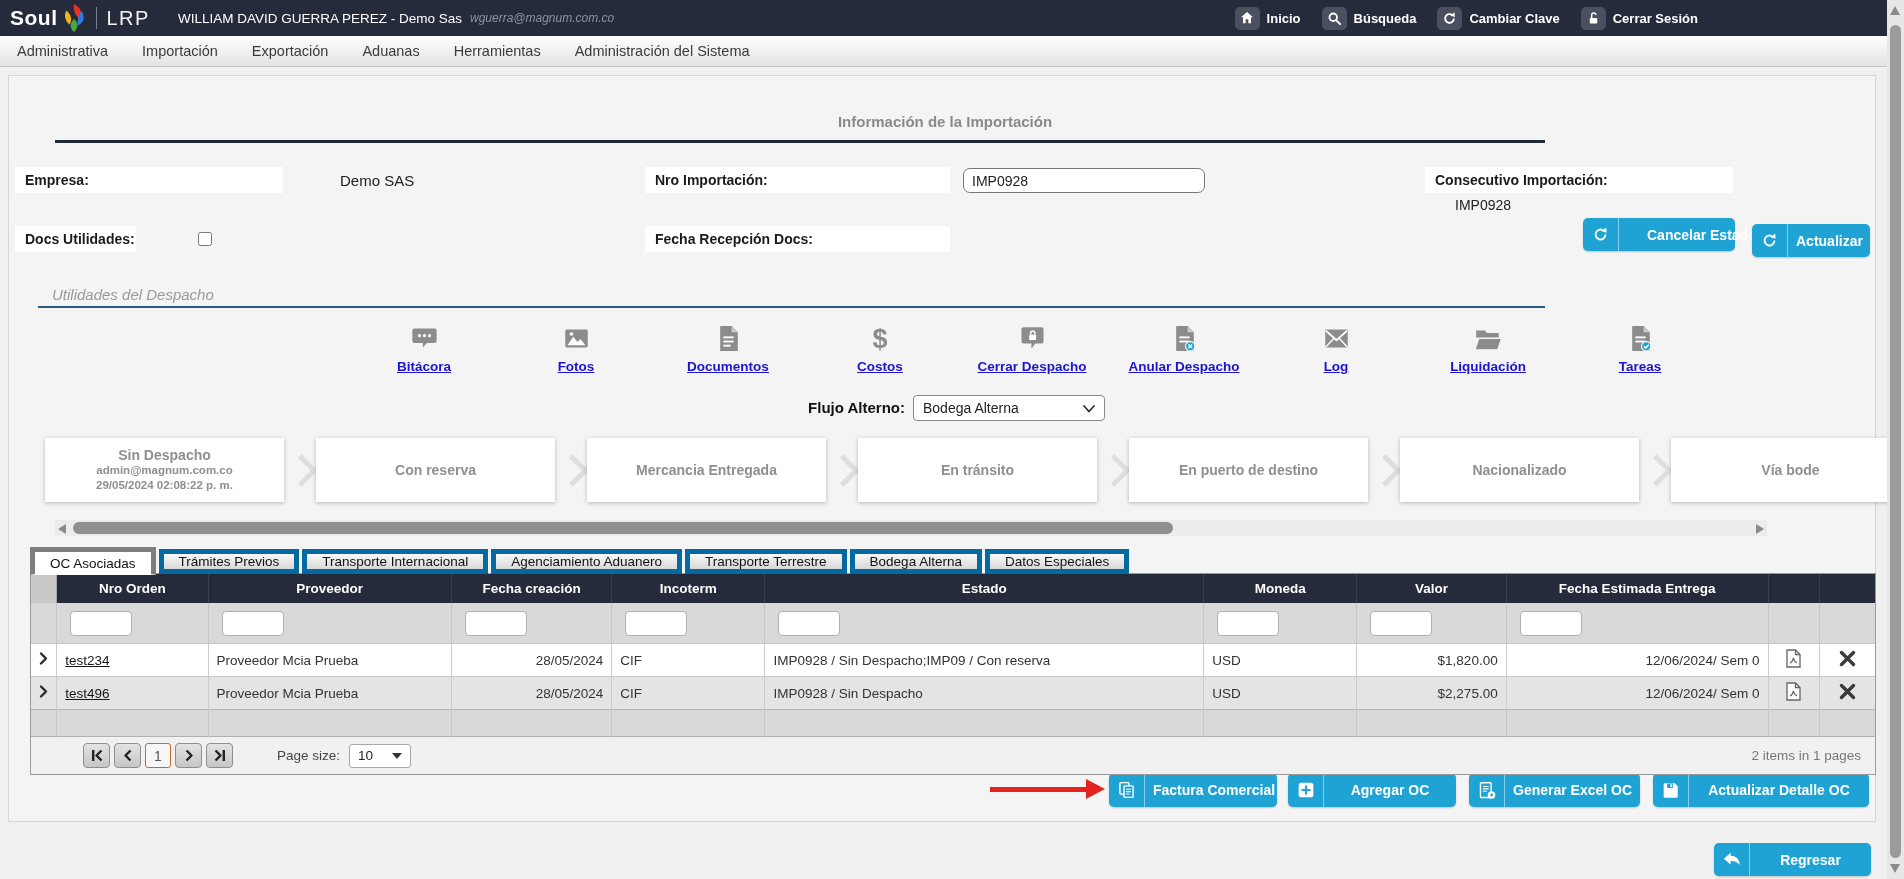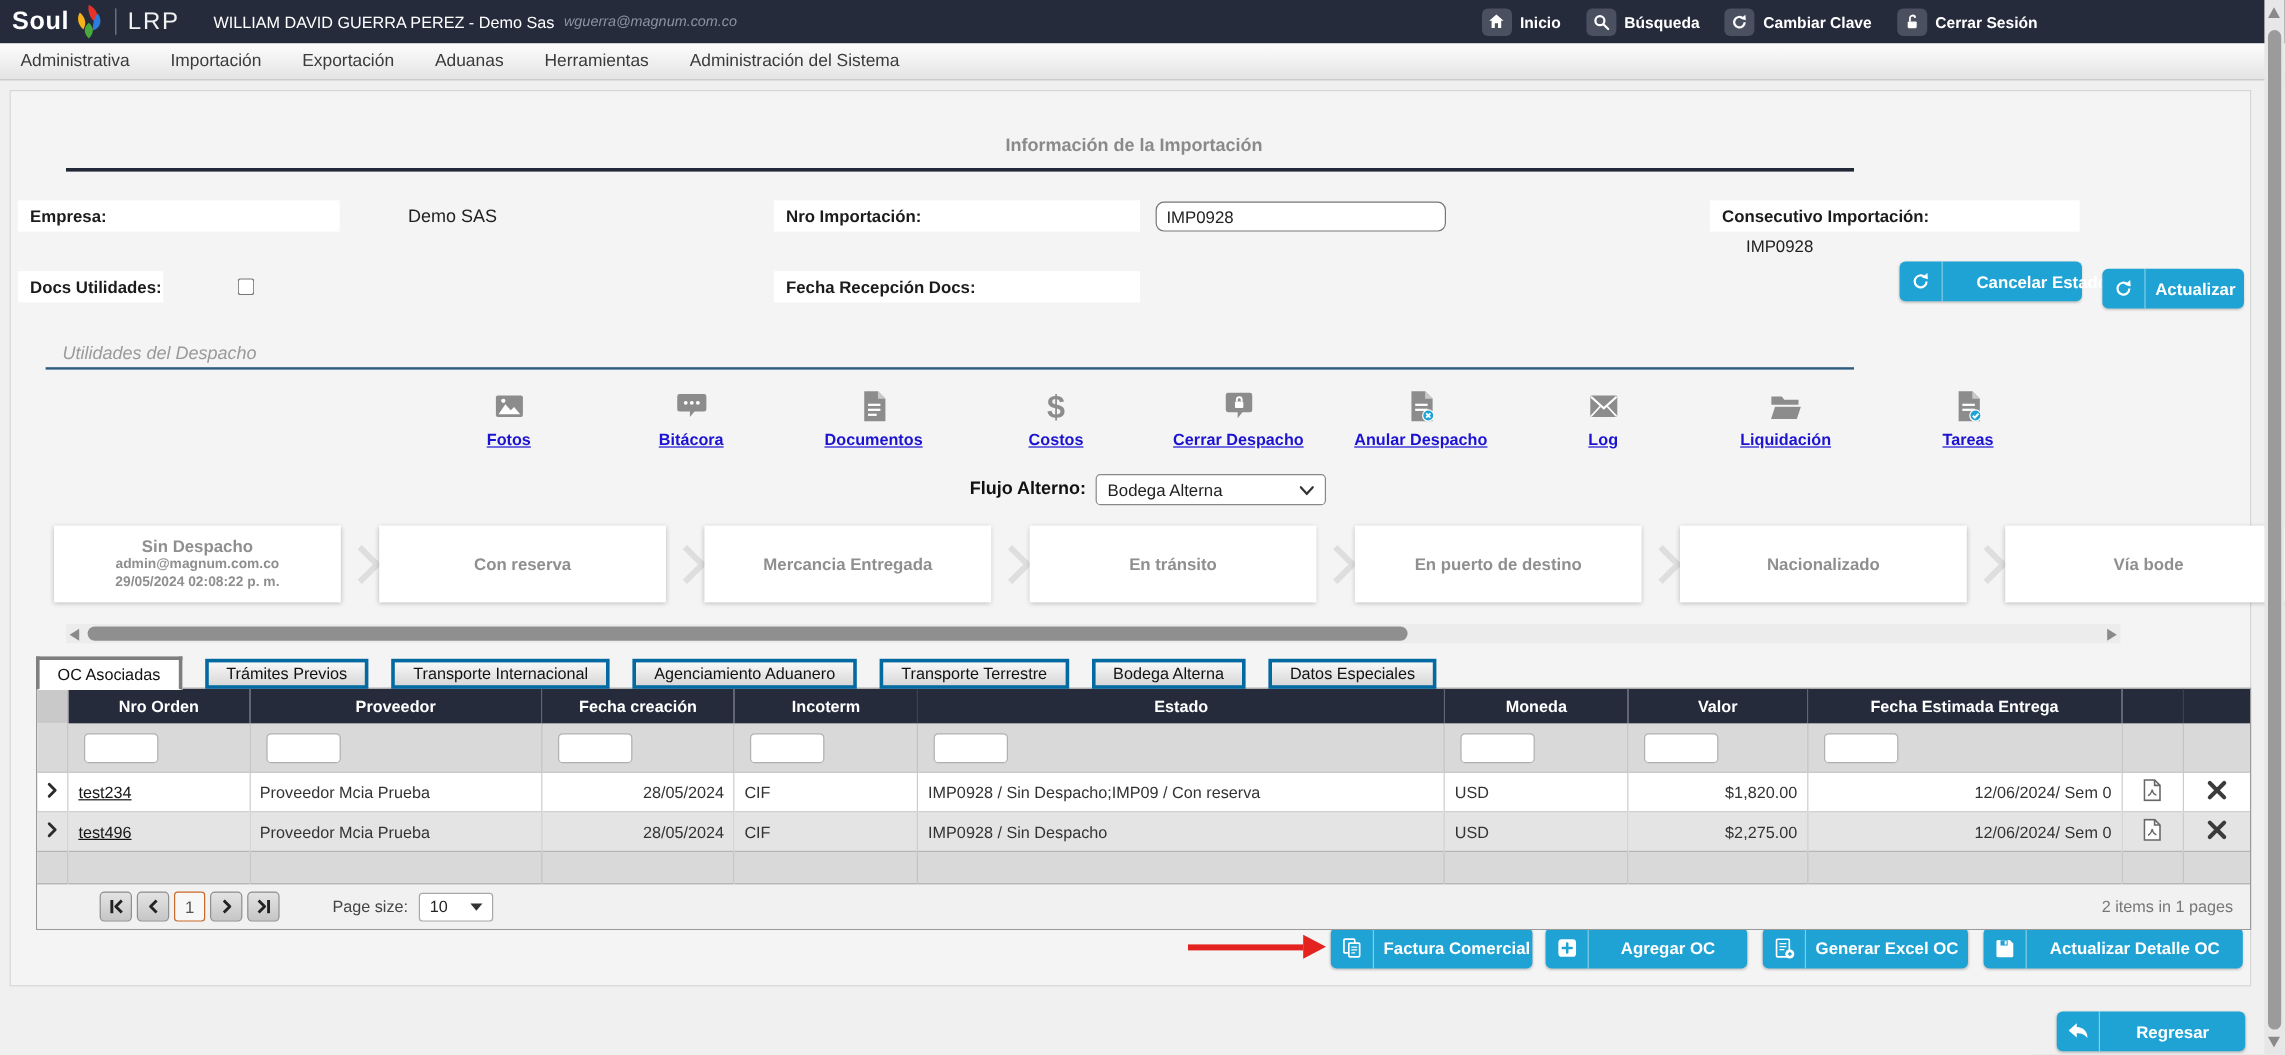--- a/index.html
+++ b/index.html
@@ -57,21 +57,21 @@
   .flow-sep{position:absolute;top:459px;width:18px;height:18px;border-top:5px solid #dedede;border-right:5px solid #dedede;transform:rotate(45deg);}
 
   
   .hscroll{position:absolute;left:55px;top:520px;width:1712px;height:16px;background:#ececec;}
   .hs-thumb{position:absolute;left:18px;top:2px;width:1100px;height:12px;background:#8f8f8f;border-radius:7px;cursor:pointer;}
   .hs-left{position:absolute;left:3px;top:4px;width:0;height:0;border-right:8px solid #8a8a8a;border-top:5px solid transparent;border-bottom:5px solid transparent;cursor:pointer;}
   .hs-right{position:absolute;right:3px;top:4px;width:0;height:0;border-left:8px solid #8a8a8a;border-top:5px solid transparent;border-bottom:5px solid transparent;cursor:pointer;}
 
   
   .tabs{position:absolute;left:30px;top:546px;height:28px;display:flex;align-items:flex-end;z-index:3;}
-  .tab{height:25px;display:flex;align-items:center;padding:0 15px;background:linear-gradient(#f8f8f8,#d8d8d8);border:3px solid #0369a1;margin-right:19px;font-size:13.5px;color:#111;cursor:pointer;white-space:nowrap;box-sizing:border-box;}
+  .tab{height:25px;display:flex;align-items:center;padding:0 15px;background:linear-gradient(#f8f8f8,#d8d8d8);border:5px solid #0369a1;margin-right:3px;font-size:13.5px;color:#111;cursor:pointer;white-space:nowrap;box-sizing:border-box;}
   .tab.active{background:#fff;border-color:#7e7e7e;border-bottom:1px solid #fff;height:28px;margin-bottom:-1px;}
 
   
   .grid{position:absolute;left:30px;top:573px;width:1846px;border:1px solid #9a9a9a;background:#fff;box-sizing:border-box;z-index:2;}
   table{width:100%;border-collapse:collapse;table-layout:fixed;}
   thead th{background:#262b3c;color:#fff;font-size:13.5px;height:27px;font-weight:bold;border-right:1px solid #3a4052;overflow:hidden;white-space:nowrap;}
   th.expander-h{background:#c9c9c9;border-right:1px solid #a8a8a8;}
   tr.filter td{background:#d9d9d9;height:38px;border-right:1px solid #c4c4c4;}
   .filter-input{width:56px;height:21px;border:1px solid #b0b0b0;border-radius:4px;margin-left:12px;background:#fff;}
   tbody tr.r td{height:32px;border-right:1px solid #ccc;border-top:1px solid #c6c6c6;font-size:13.5px;color:#333;padding:0 8px;overflow:hidden;white-space:nowrap;}
@@ -208,37 +208,37 @@
     <span class="lb">Actualizar</span>
   </div>
 
   <div class="util-title">Utilidades del Despacho</div>
   <div class="util-rule"></div>
 
   <div class="util-row">
     <div class="util-item">
       <span class="util-ico">
         <svg width="27" height="27" viewBox="0 0 24 24">
-            <rect x="2" y="4" width="20" height="16" rx="1.5" fill="#8c8c8c"></rect>
-            <polygon points="4,18 9,10.5 13,15 15.5,12.5 20,18" fill="#fff"></polygon>
-            <circle cx="7.5" cy="8" r="1.6" fill="#fff"></circle>
-          </svg>
-      </span>
-      <span class="util-link">Fotos</span>
-    </div>
-    <div class="util-item">
-      <span class="util-ico">
-        <svg width="27" height="27" viewBox="0 0 24 24">
             <path d="M3 3h18a1.8 1.8 0 0 1 1.8 1.8v9.4A1.8 1.8 0 0 1 21 16h-7l-3.4 4v-4H3a1.8 1.8 0 0 1-1.8-1.8V4.8A1.8 1.8 0 0 1 3 3z" fill="#8c8c8c"></path>
             <circle cx="7.5" cy="9.5" r="1.4" fill="#fff"></circle>
             <circle cx="12" cy="9.5" r="1.4" fill="#fff"></circle>
             <circle cx="16.5" cy="9.5" r="1.4" fill="#fff"></circle>
           </svg>
       </span>
       <span class="util-link">Bitácora</span>
+    </div>
+    <div class="util-item">
+      <span class="util-ico">
+        <svg width="27" height="27" viewBox="0 0 24 24">
+            <rect x="2" y="4" width="20" height="16" rx="1.5" fill="#8c8c8c"></rect>
+            <polygon points="4,18 9,10.5 13,15 15.5,12.5 20,18" fill="#fff"></polygon>
+            <circle cx="7.5" cy="8" r="1.6" fill="#fff"></circle>
+          </svg>
+      </span>
+      <span class="util-link">Fotos</span>
     </div>
     <div class="util-item">
       <span class="util-ico">
         <svg width="25" height="27" viewBox="0 0 22 26">
             <path d="M3 1 h11 l6 6 v18 H3 z" fill="#8c8c8c"></path>
             <path d="M14 1 l6 6 h-6 z" fill="#c9c9c9"></path>
             <rect x="6" y="11" width="10" height="1.8" fill="#fff"></rect>
             <rect x="6" y="15" width="10" height="1.8" fill="#fff"></rect>
             <rect x="6" y="19" width="7" height="1.8" fill="#fff"></rect>
           </svg>

